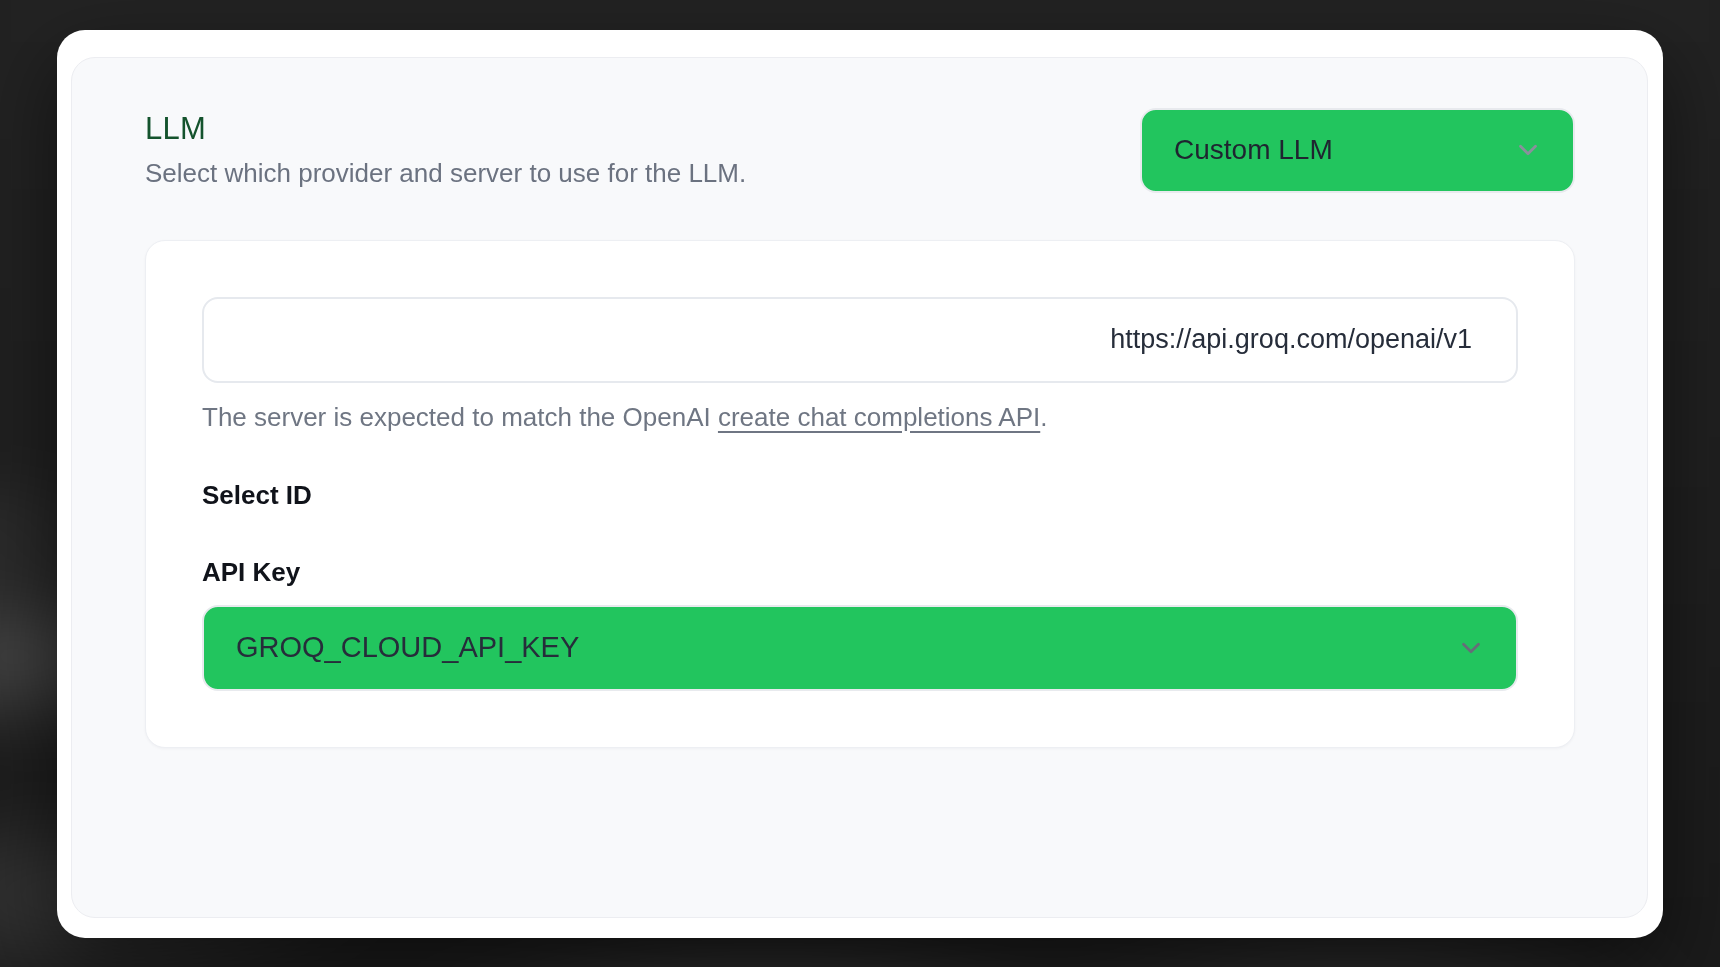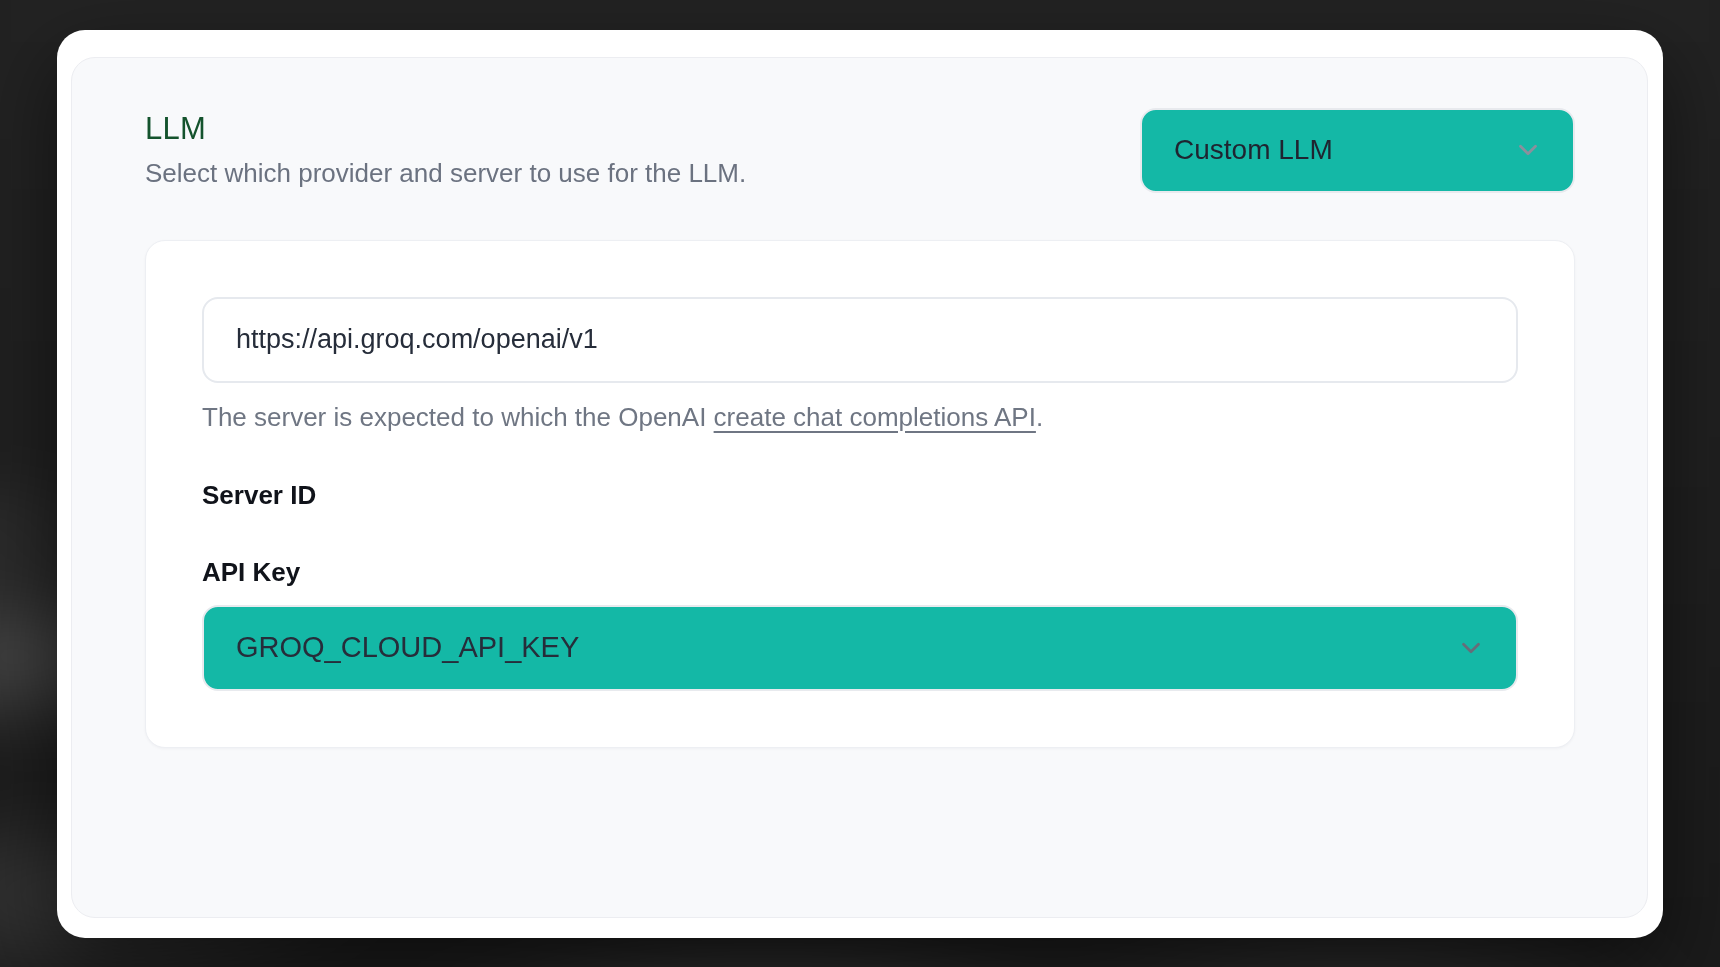--- a/index.html
+++ b/index.html
@@ -72,21 +72,21 @@
     margin-top: 6px;
     font-size: 26px;
     color: #6b7280;
     line-height: 36px;
   }
 
   .select-control {
     display: flex;
     align-items: center;
     justify-content: space-between;
-    background: #14b8a6;
+    background: #22c55e;
     border: 2px solid #e8eaee;
     border-radius: 16px;
     cursor: pointer;
   }
 
   .provider-select {
     width: 435px;
     height: 85px;
     padding: 0 30px 0 32px;
   }
@@ -118,26 +118,27 @@
     color: #10131a;
     line-height: 31px;
     margin-bottom: 17px;
   }
 
   .text-input {
     width: 100%;
     height: 86px;
     border: 2px solid #e6e9ee;
     border-radius: 16px;
-    padding: 0 32px;
+    padding: 0 44px;
     font-family: "Liberation Sans", "DejaVu Sans", sans-serif;
     font-size: 27px;
     color: #262d3a;
     background: #ffffff;
     outline: none;
+    text-align: right;
   }
 
   .help-text {
     margin-top: 17px;
     font-size: 26px;
     color: #6f7683;
     line-height: 34px;
   }
 
   .help-text a {
@@ -180,25 +181,25 @@
         <svg class="chev" viewBox="0 0 24 24" fill="none">
           <path d="M6 9l6 6 6-6" stroke="#8a909c" stroke-width="2.2" stroke-linecap="round" stroke-linejoin="round"></path>
         </svg>
       </div>
     </div>
 
     <div class="form-card">
 
       <div class="field">
         <input class="text-input" type="text" value="https://api.groq.com/openai/v1" style="">
-        <p class="help-text"><span>The server is expected to which the OpenAI </span><a>create chat completions API</a><span>.</span></p>
+        <p class="help-text"><span>The server is expected to match the OpenAI </span><a>create chat completions API</a><span>.</span></p>
       </div>
 
       <div class="field">
-        <label class="field-label">Server ID</label>
+        <label class="field-label">Select ID</label>
       </div>
 
       <div class="field">
         <label class="field-label">API Key</label>
         <div class="select-control apikey-select" role="button" aria-haspopup="listbox">
           <span class="select-value">GROQ_CLOUD_API_KEY</span>
           <svg class="chev" viewBox="0 0 24 24" fill="none">
             <path d="M6 9l6 6 6-6" stroke="#666d79" stroke-width="2.2" stroke-linecap="round" stroke-linejoin="round"></path>
           </svg>
         </div>

